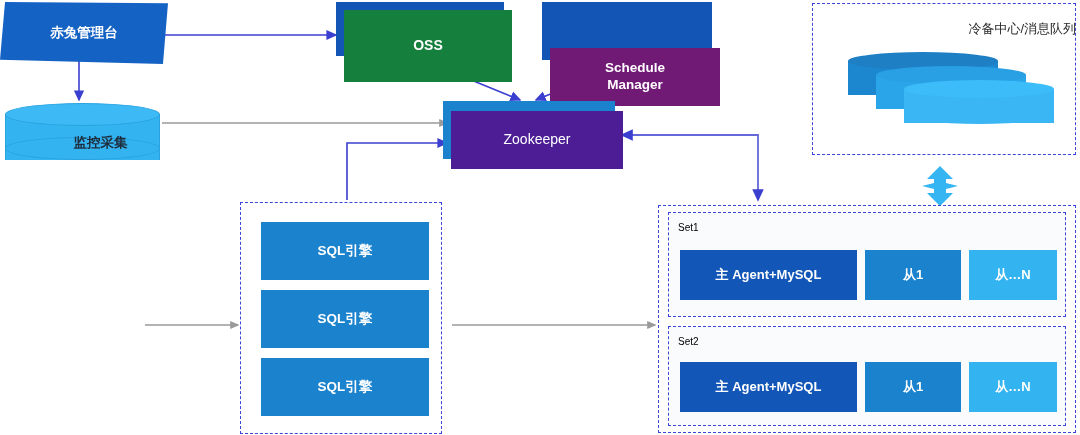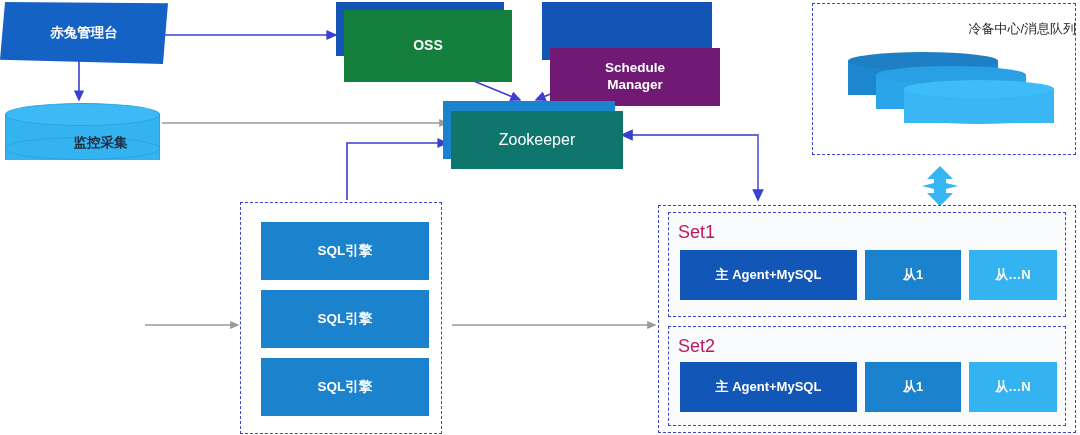--- a/index.html
+++ b/index.html
@@ -71,22 +71,22 @@
     border: 1.5px dashed #3b46d6;
     box-sizing: border-box;
     background: transparent;
   }
   .set-box {
     border: 1.5px dashed #3b46d6;
     box-sizing: border-box;
     background: #fafbfc;
   }
   .set-label {
-    color: #be185d;
-    font-size: 18px;
+    color: #000000;
+    font-size: 10px;
     font-weight: normal;
   }
   .cold-title {
     color: #2a2a2a;
     font-size: 13px;
     font-weight: normal;
     text-align: center;
   }
 
   
@@ -152,21 +152,21 @@
   <div class="abs" style="left:542px; top:2px; width:178px; height:68px;">
     <div class="abs stack-back" style="left:0px; top:0px; width:170px; height:58px; background:#1355b5;"></div>
     <div class="abs node" style="left:8px; top:9px; width:170px; height:58px; background:#701a75; font-size:13.5px; flex-direction:column;margin-top:37px;">
       <span>Schedule</span>
       <span>Manager</span>
     </div>
   </div>
 
   <div class="abs" style="left:443px; top:101px; width:180px; height:68px;">
     <div class="abs stack-back" style="left:0px; top:0px; width:172px; height:58px; background:#1b82cd;"></div>
-    <div class="abs node" style="left:8px; top:10px; width:172px; height:58px; background:#0f766e; font-size:16px; font-weight:normal;">Zookeeper</div>
+    <div class="abs node" style="left:8px; top:10px; width:172px; height:58px; background:#4c1d95; font-size:14px; font-weight:normal;">Zookeeper</div>
   </div>
 
 
   <div class="abs dashed-box" style="left:240px; top:202px; width:202px; height:232px;"></div>
   <div class="abs node" style="left:261px; top:222px; width:168px; height:58px; background:#1b82cd; font-size:13.5px;">SQL引擎</div>
   <div class="abs node" style="left:261px; top:290px; width:168px; height:58px; background:#1b82cd; font-size:13.5px;">SQL引擎</div>
   <div class="abs node" style="left:261px; top:358px; width:168px; height:58px; background:#1b82cd; font-size:13.5px;">SQL引擎</div>
 
   <div class="abs dashed-box" style="left:812px; top:3px; width:264px; height:152px;"></div>
   <div class="abs cold-title" style="left:812px; top:20px; width:264px;text-align:right;">冷备中心/消息队列</div>

